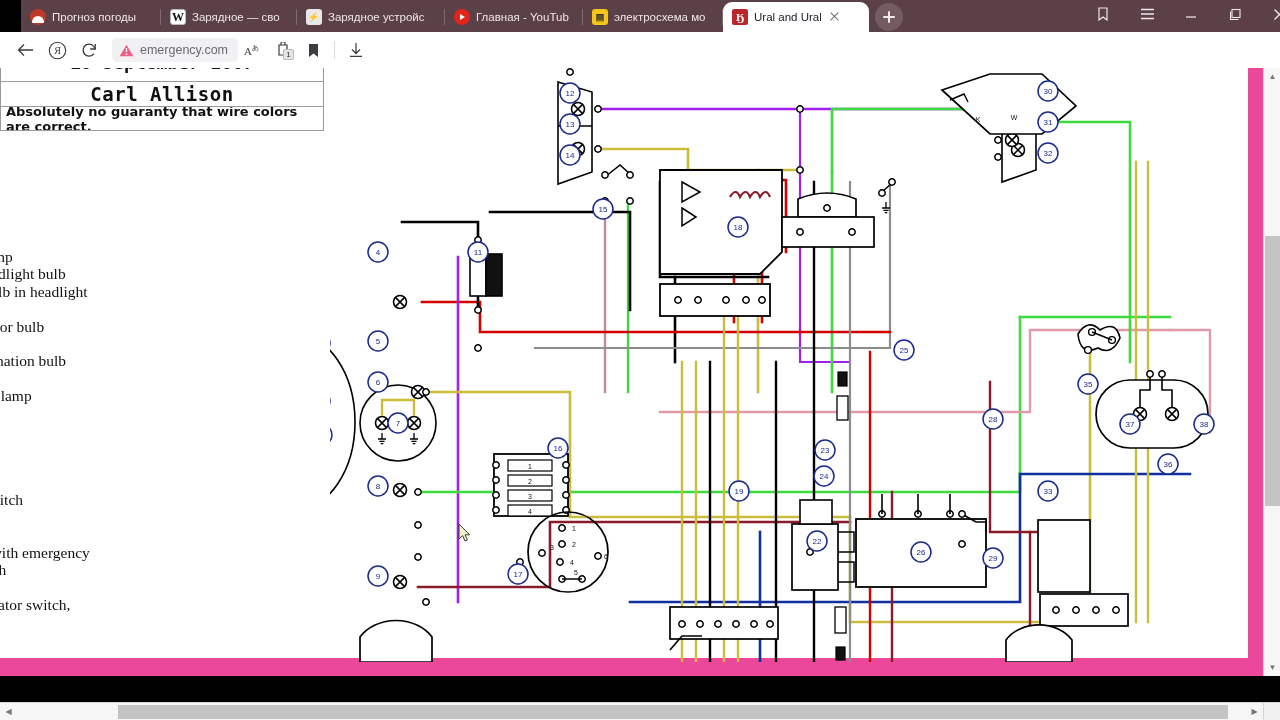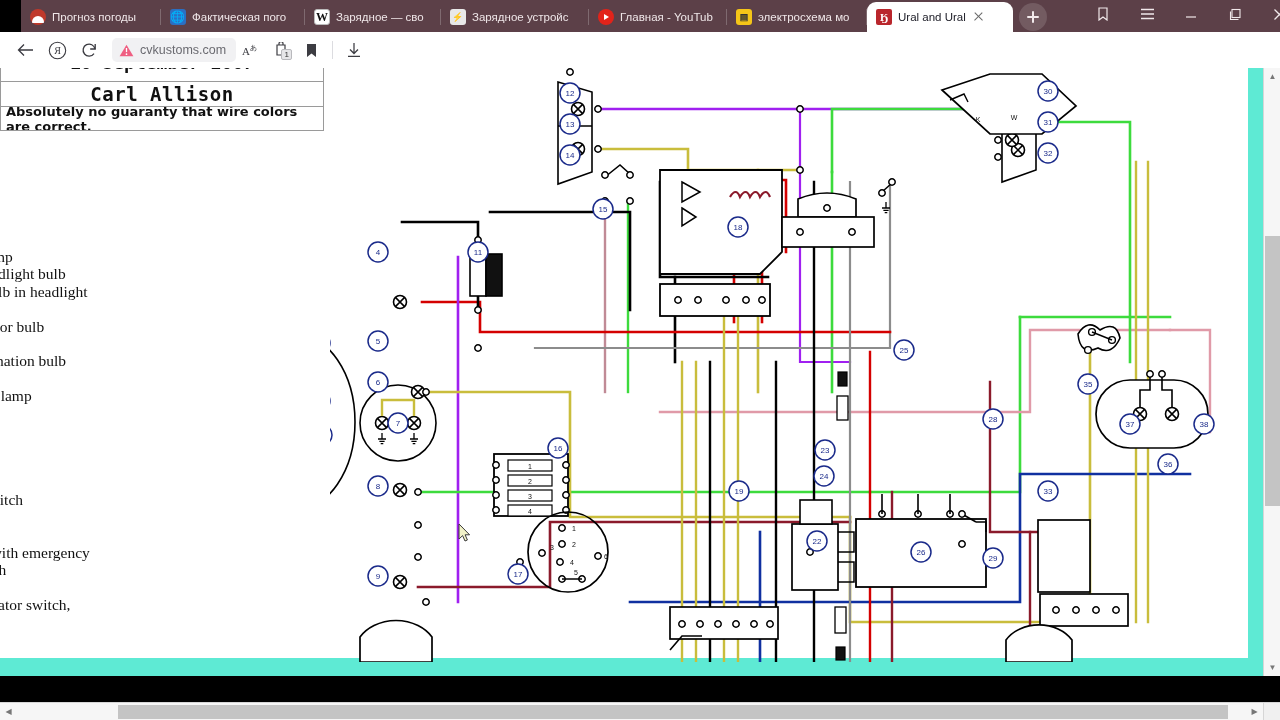--- a/index.html
+++ b/index.html
@@ -100,21 +100,21 @@
   .badge {
     position:absolute; right:2px; bottom:3px; min-width:11px; height:11px;
     background:#e6e6e8; border:1px solid #b9b9bd; border-radius:2px;
     font-size:8px; line-height:9px; color:#333; text-align:center;
   }
   .vdiv { width:1px; height:18px; background:#dcdce0; margin:0 4px; }
 
   
   .viewport {
     position:absolute; left:0; top:68px; width:1280px; height:608px;
-    background:#5eead4; overflow:hidden;padding-left:17px;
+    background:#ec4899; overflow:hidden;padding-left:17px;
   }
   .pagecanvas { position:absolute; left:0; top:0; width:1248px; height:590px;
      background:#fff; }
 
   
   .hdrbox { position:absolute; left:0; top:-6px; width:324px; }
   .hdrrow { border:1px solid #9a9a9a; border-top:none; background:#fff;
     height:25px; display:flex; align-items:center; justify-content:center;
     overflow:hidden; }
   .hdrrow.r1 { height:20px; }
@@ -169,25 +169,20 @@
 <div id="app">
 
   <div class="tabstrip">
 
     <div class="tab" style="width:140px">
       <span class="fav f-weather"></span>
       <span class="label">Прогноз погоды</span>
       <span class="sep"></span>
     </div>
 
-    <div class="tab" style="width:144px">
-      <span class="fav f-globe"></span>
-      <span class="label">Фактическая пого</span>
-      <span class="sep"></span>
-    </div>
 
     <div class="tab" style="width:136px">
       <span class="fav f-wiki">W</span>
       <span class="label">Зарядное — сво</span>
       <span class="sep"></span>
     </div>
 
     <div class="tab" style="width:148px">
       <span class="fav f-charger">⚡</span>
       <span class="label">Зарядное устройс</span>
@@ -264,21 +259,21 @@
     </div>
 
     <div class="omnibox">
       <span class="warnicon">
         <svg width="15" height="13" viewBox="0 0 15 13">
             <path d="M7.5 0.8L14.4 12.3H0.6z" fill="#ef5f82"></path>
             <path d="M7.5 4v4.1" stroke="#fff" stroke-width="1.3"></path>
             <circle cx="7.5" cy="10.2" r=".85" fill="#fff"></circle>
           </svg>
       </span>
-      <span class="urltext">cvkustoms.com</span>
+      <span class="urltext">emergency.com</span>
     </div>
 
 
     <div class="tbright">
       <div class="tbicon">
         <svg width="18" height="14" viewBox="0 0 18 14">
             <text x="0" y="12" font-family="Liberation Serif, serif" font-size="11" fill="#3c3c42">A</text>
             <text x="8" y="7" font-family="Liberation Serif, serif" font-size="7" fill="#3c3c42">あ</text>
           </svg>
       </div>

